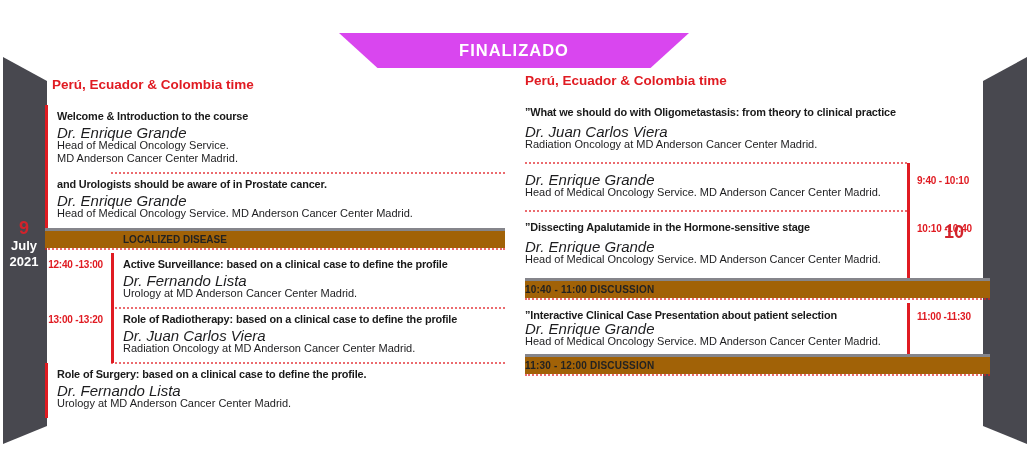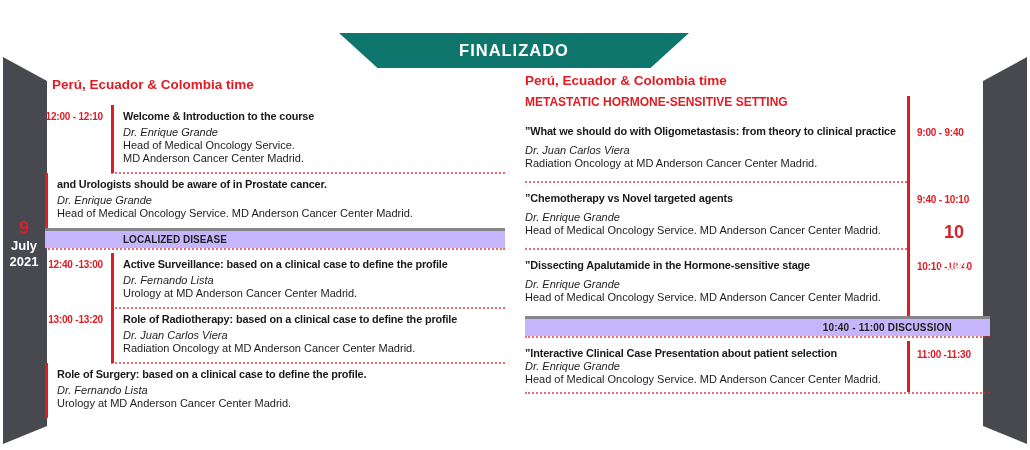--- a/index.html
+++ b/index.html
@@ -1,57 +1,57 @@
 <!DOCTYPE html>
 <html><head>
 <meta charset="utf-8">
 <style>
   html,body{margin:0;padding:0;background:#ffffff;}
   .page{position:relative;width:1030px;height:450px;background:#ffffff;overflow:hidden;
         font-family:"Liberation Sans", sans-serif;color:#1d1d1f;}
 
   
-  .banner{position:absolute;left:339px;top:33px;width:350px;height:35px;background:#0f766e;
+  .banner{position:absolute;left:339px;top:33px;width:350px;height:35px;background:#d946ef;
           clip-path:polygon(0 0,100% 0,89% 100%,11% 100%);}
   .banner span{display:block;text-align:center;line-height:35px;color:#ffffff;
                font-weight:bold;font-size:16.5px;letter-spacing:1px;}
 
   
   .band{position:absolute;top:0;width:47px;height:450px;background:#48484f;}
   .band.left{left:0;clip-path:polygon(3px 57px,47px 81px,47px 426px,3px 444px);}
   .band.right{left:983px;clip-path:polygon(0 81px,44px 57px,44px 444px,0 426px);}
   .band-label{position:absolute;z-index:3;text-align:center;line-height:16px;}
   .band-label.left{left:2px;top:218px;width:44px;}
   .band-label.right{left:932px;top:222px;width:44px;}
   .band-label .day{font-size:18px;font-weight:bold;color:#d2232b;line-height:20px;}
   .band-label .mon,.band-label .yr{font-size:13px;font-weight:bold;color:#ffffff;}
 
   
   .tz{font-size:13.5px;font-weight:bold;color:#e01b22;line-height:14px;}
   .stitle{font-size:10.9px;font-weight:bold;letter-spacing:-0.15px;line-height:13px;color:#1a1a1a;}
-  .speaker{font-size:11px;font-style:italic;line-height:13px;}
+  .speaker{font-size:15px;font-style:italic;line-height:13px;}
   .role{font-size:11px;line-height:13px;}
   .stitle:empty,.role:empty{display:none;}
   .timecell{font-size:10px;font-weight:bold;color:#e01b22;letter-spacing:-0.2px;line-height:13px;}
 
   
   .col-left{position:absolute;left:45px;top:78px;width:460px;}
   .col-left .tz{margin-bottom:13px;padding-left:7px;}
   .lsession{display:flex;position:relative;}
   .lsession + .lsession::before{content:"";position:absolute;left:66px;right:0;top:-1px;
       border-top:2px dotted rgba(224,27,34,0.65);}
   .ltime{width:66px;box-sizing:border-box;text-align:right;padding:5px 8px 0 0;}
   .lcontent{flex:1;border-left:3px solid #e01b22;padding:5px 0 8px 9px;}
   .lcontent .stitle{margin-bottom:3px;}
 
   
-  .graybar{box-sizing:border-box;border-top:3px solid #85858b;background:#c4b5fd;height:20px;
+  .graybar{box-sizing:border-box;border-top:3px solid #85858b;background:#a16207;height:20px;
            font-size:10px;font-weight:bold;color:#222;line-height:17px;position:relative;z-index:2;}
   .graybar.section{padding-left:78px;text-align:left;}
-  .graybar.discussion{padding-right:38px;text-align:right;letter-spacing:0.2px;}
+  .graybar.discussion{padding-right:38px;letter-spacing:0.2px;}
   .dotted-full{height:3px;border-top:2px dotted rgba(224,27,34,0.65);}
 
   
   .col-right{position:absolute;left:525px;top:74px;width:465px;}
   .col-right .tz{margin-bottom:8px;}
   .rhead-row{display:flex;}
   .rhead-content{flex:1;padding-bottom:6px;}
   .rhead-content .setting{font-size:12px;font-weight:bold;color:#e01b22;line-height:13px;}
   .rtimespacer{width:83px;box-sizing:border-box;border-left:3px solid #e01b22;}
   .rsession{display:flex;position:relative;}
@@ -84,21 +84,20 @@
   <div class="band-label right">
     <div class="day">10</div>
     <div class="mon">July</div>
     <div class="yr">2021</div>
   </div>
 
   <div class="col-left">
     <div class="tz">Perú, Ecuador &amp; Colombia time</div>
 
     <div class="lsession">
-      <div class="ltime timecell">12:00 - 12:10</div>
       <div class="lcontent">
         <div class="stitle">Welcome &amp; Introduction to the course</div>
         <div class="speaker">Dr. Enrique Grande</div>
         <div class="role">Head of Medical Oncology Service.</div>
         <div class="role">MD Anderson Cancer Center Madrid.</div>
       </div>
     </div>
 
     <div class="lsession">
       <div class="lcontent">
@@ -137,38 +136,33 @@
         <div class="speaker">Dr. Fernando Lista</div>
         <div class="role">Urology at MD Anderson Cancer Center Madrid.</div>
       </div>
     </div>
   </div>
 
   <div class="col-right">
     <div class="tz">Perú, Ecuador &amp; Colombia time</div>
 
     <div class="rhead-row">
-      <div class="rhead-content">
-        <div class="setting">METASTATIC HORMONE-SENSITIVE SETTING</div>
-      </div>
       <div class="rtimespacer"></div>
     </div>
 
     <div class="rsession">
       <div class="rcontent">
         <div class="stitle">”What we should do with Oligometastasis: from theory to clinical practice</div>
         <div class="speaker">Dr. Juan Carlos Viera</div>
         <div class="role">Radiation Oncology at MD Anderson Cancer Center Madrid.</div>
       </div>
-      <div class="rtime timecell">9:00 - 9:40</div>
     </div>
 
     <div class="rsession">
       <div class="rcontent">
-        <div class="stitle">”Chemotherapy vs Novel targeted agents</div>
         <div class="speaker">Dr. Enrique Grande</div>
         <div class="role">Head of Medical Oncology Service. MD Anderson Cancer Center Madrid.</div>
       </div>
       <div class="rtime timecell">9:40 - 10:10</div>
     </div>
 
     <div class="rsession">
       <div class="rcontent" style="">
         <div class="stitle">”Dissecting Apalutamide in the Hormone-sensitive stage</div>
         <div class="speaker">Dr. Enrique Grande</div>
@@ -184,16 +178,19 @@
 
     <div class="rsession clinical">
       <div class="rcontent">
         <div class="stitle" style="margin-bottom:0">”Interactive Clinical Case Presentation about patient selection</div>
         <div class="speaker">Dr. Enrique Grande</div>
         <div class="role">Head of Medical Oncology Service. MD Anderson Cancer Center Madrid.</div>
       </div>
       <div class="rtime timecell">11:00 -11:30</div>
     </div>
 
+    <div class="graybar discussion">
+      <span>11:30  - 12:00  DISCUSSION</span>
+    </div>
     <div class="dotted-full"></div>
   </div>
 
 </div>
 
 </body></html>

